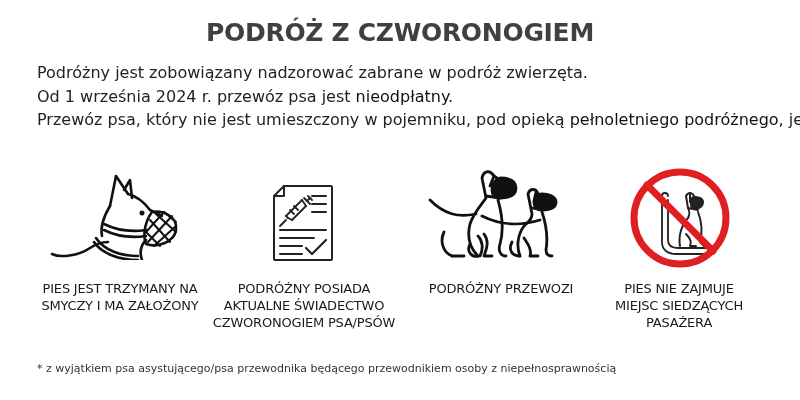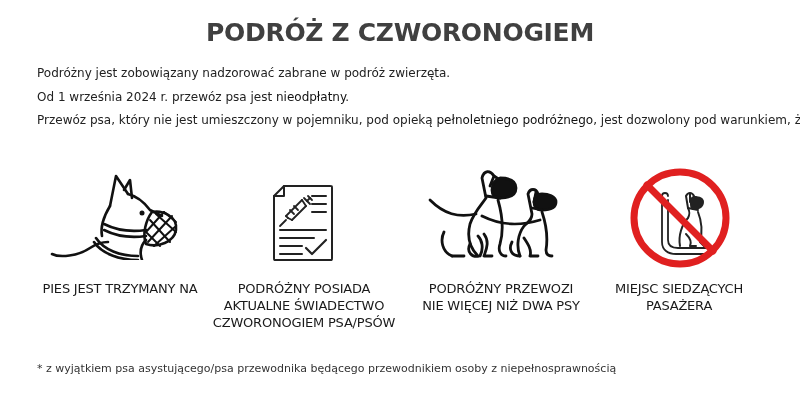--- a/index.html
+++ b/index.html
@@ -26,21 +26,21 @@
       font-size: 25px;
       letter-spacing: -0.3px;
       color: #404040;
     }
     .intro {
       position: absolute;
       left: 37px;
       top: 66px;
       width: 750px;
       font-family: "DejaVu Sans", sans-serif;
-      font-size: 12px;
+      font-size: 16px;
       color: #222222;
     }
     .intro p {
       margin: 0 0 9.5px 0;
       line-height: 14px;
       white-space: nowrap;
     }
     .intro b {
       font-weight: normal;
       color: #111;
@@ -203,31 +203,32 @@
     </g>
     <path d="M66 30 C 72 30, 76 32, 76 36 C 76 42, 70 44, 66 44 C 62 44, 62 40, 62 36 C 62 32, 64 30, 66 30 Z" fill="#222"></path>
 
     <circle cx="52" cy="52" r="46" stroke="#e02020" stroke-width="7"></circle>
     <path d="M19 19 L 85 85" stroke="#e02020" stroke-width="7"></path>
   </svg>
 </div>
 
 <div class="caption" style="left:25px; top:280px;">
   <span>PIES JEST TRZYMANY NA</span>
+  <span>SMYCZY I MA ZAŁOŻONY</span>
 </div>
 
 <div class="caption" style="left:209px; top:280px;">
   <span>PODRÓŻNY POSIADA</span>
   <span>AKTUALNE ŚWIADECTWO</span>
   <span>CZWORONOGIEM PSA/PSÓW</span>
 </div>
 
 <div class="caption" style="left:406px; top:280px;">
   <span>PODRÓŻNY PRZEWOZI</span>
-  <span>NIE WIĘCEJ NIŻ DWA PSY</span>
 </div>
 
 <div class="caption" style="left:584px; top:280px;">
+  <span>PIES NIE ZAJMUJE</span>
   <span>MIEJSC SIEDZĄCYCH</span>
   <span>PASAŻERA</span>
 </div>
 
 <div class="footnote">* z wyjątkiem psa asystującego/psa przewodnika będącego przewodnikiem osoby z niepełnosprawnością</div>
 
 </body></html>

